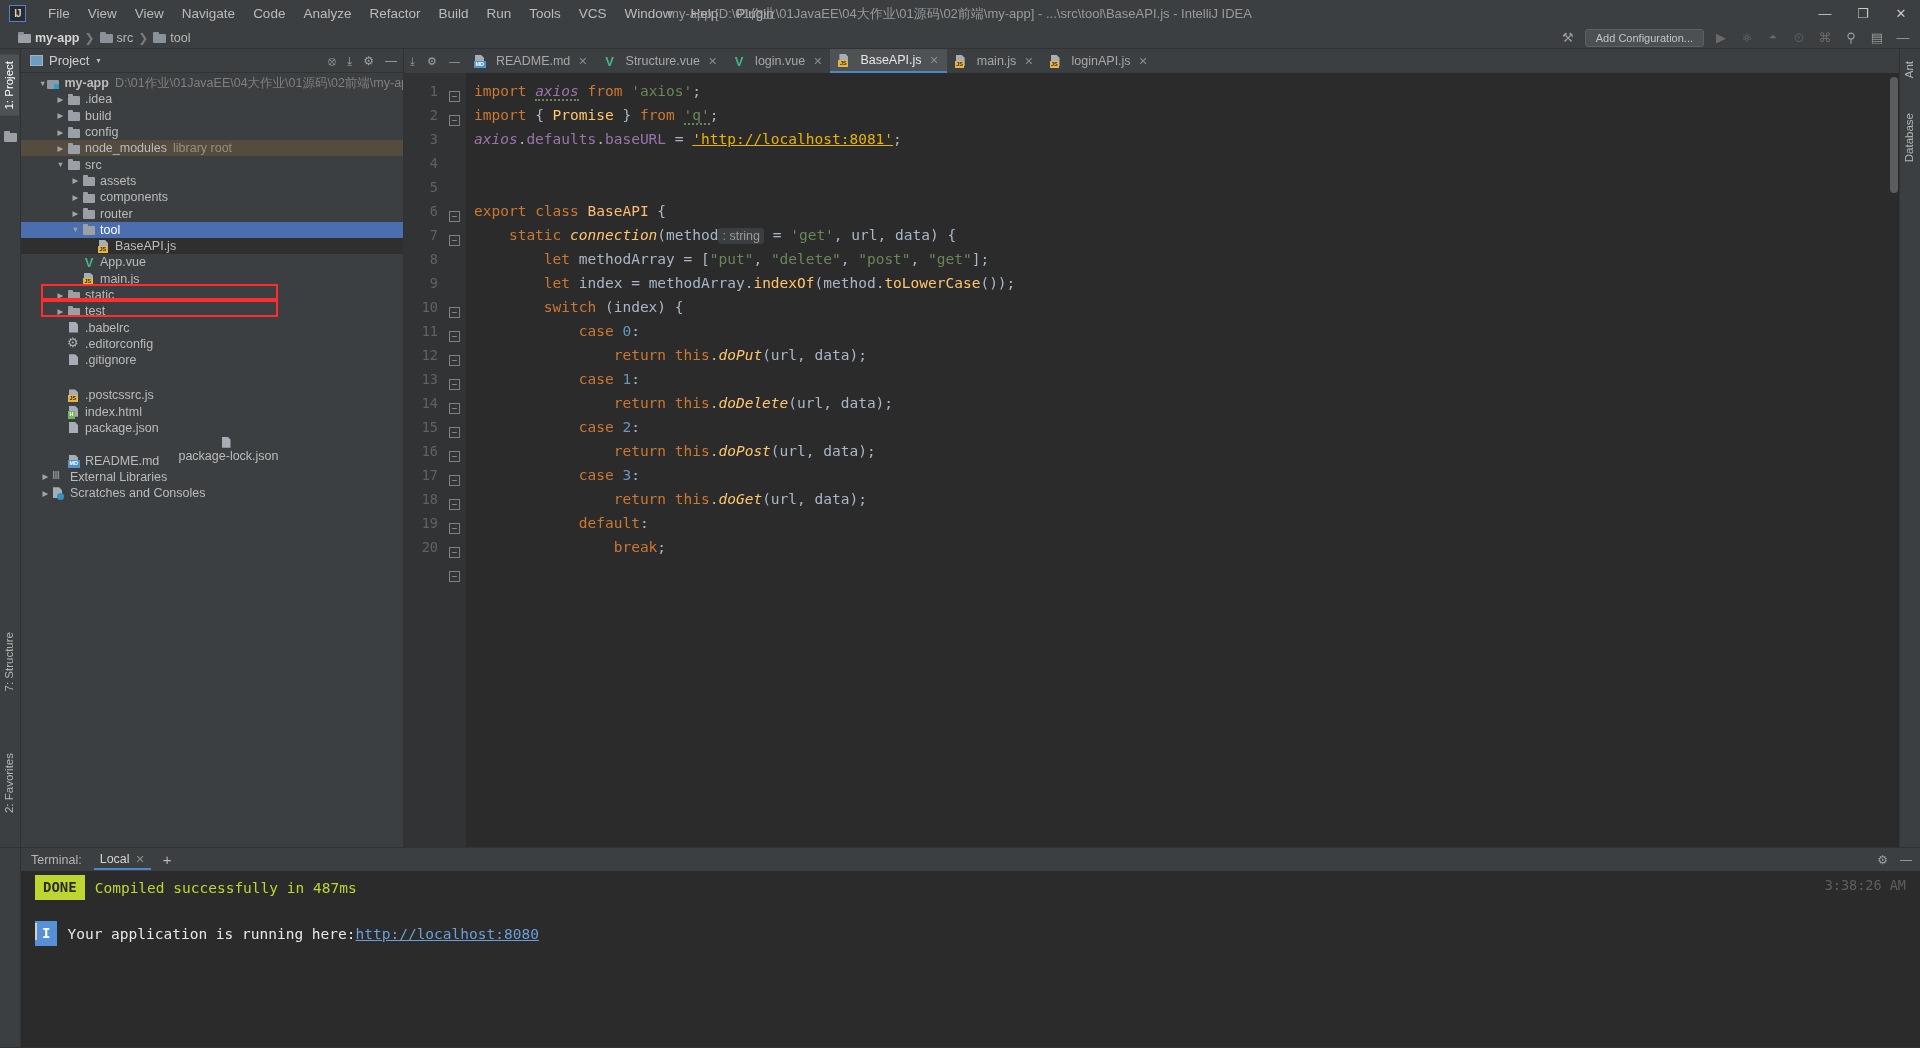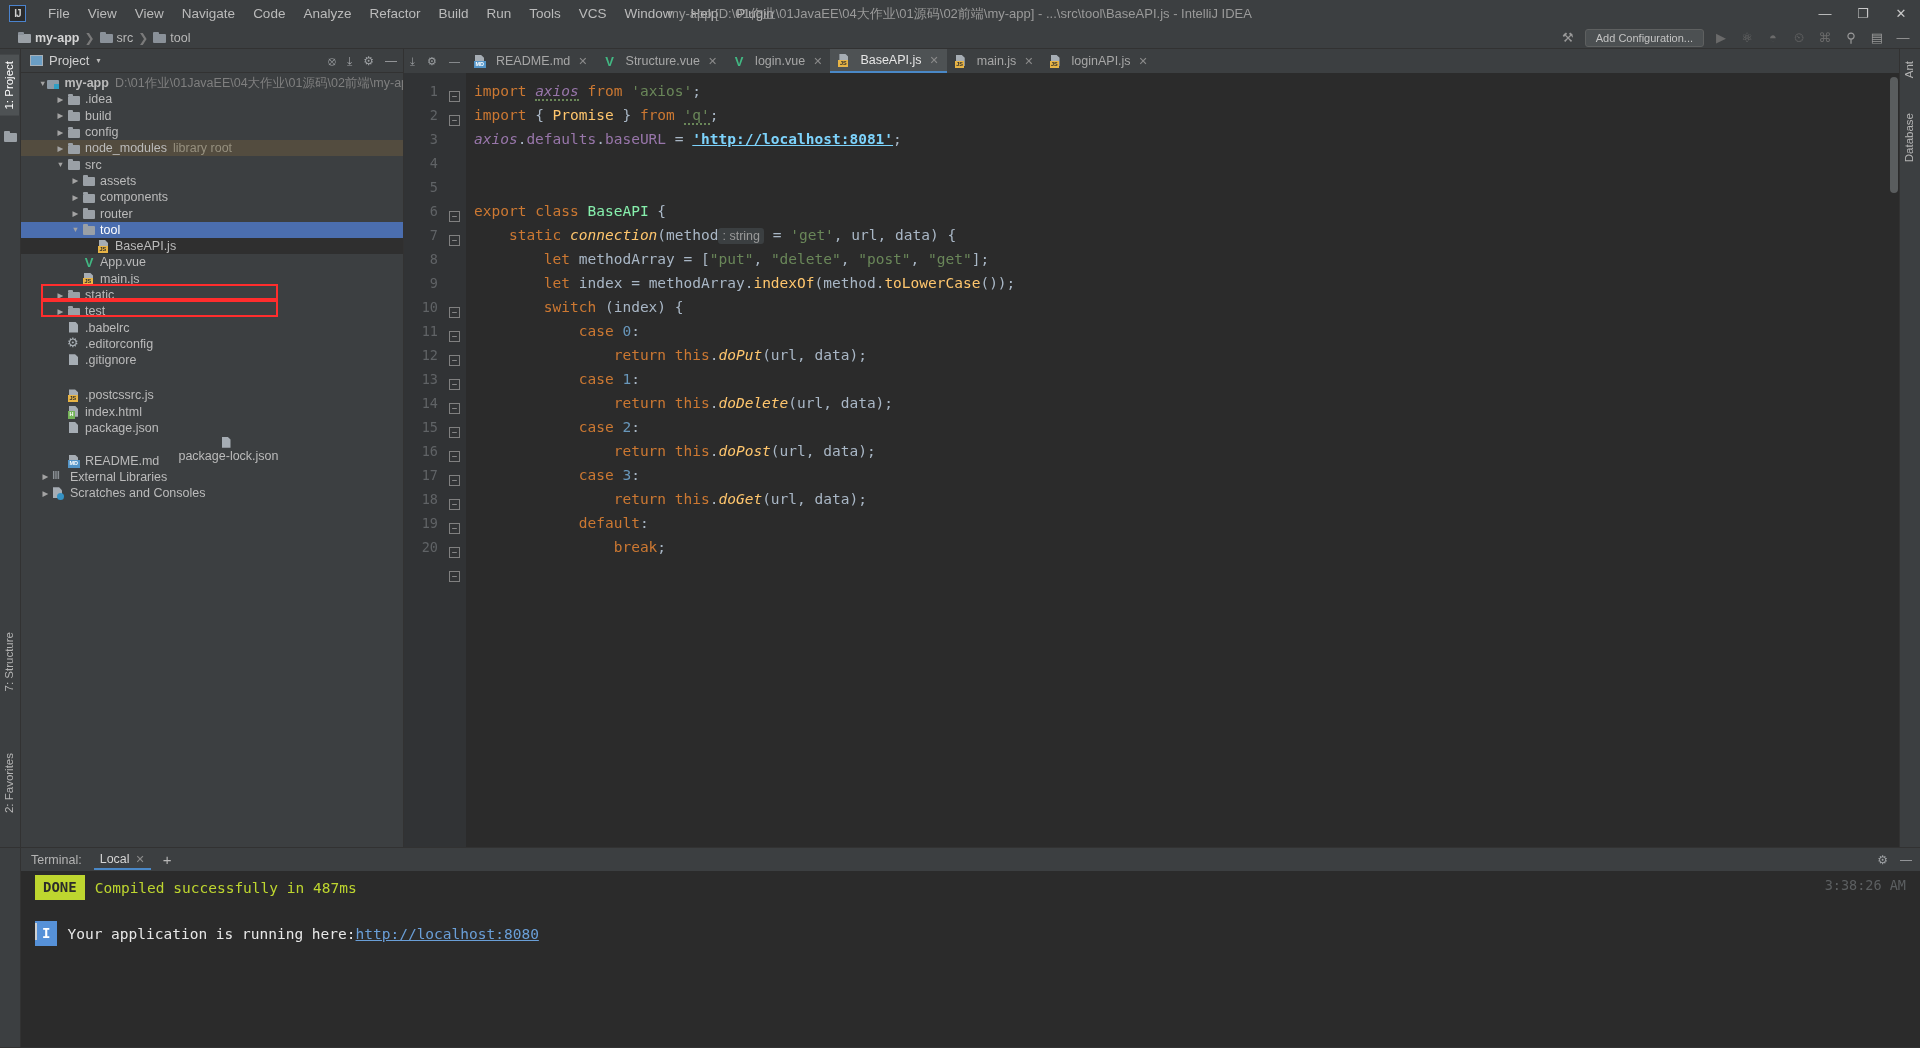--- a/index.html
+++ b/index.html
@@ -177,28 +177,28 @@
     color: #a0a0a0; font-size: 9px; line-height: 9px; text-align: center;
     background: #313335;
   }
   .code {
     flex: 1; font-family: "DejaVu Sans Mono", monospace; font-size: 14.5px;
     padding-top: 6px; background: #2b2b2b; position: relative; overflow: hidden;
     white-space: pre;
   }
   .cl { height: 24px; line-height: 24px; padding-left: 8px; color: #a9b7c6; }
   .kw { color: #cc7832; margin-top: 40px; }
-  .cls { color: #86efac; }
+  .cls { color: #fdba74; }
   .fn { color: #ffc66d; font-style: italic; }
   .fnb { color: #ffc66d; }
   .var { color: #9876aa; font-style: italic; }
   .prop { color: #9876aa; }
   .str { color: #6a8759; }
   .num { color: #6897bb; }
-  .link { color: #7dd3fc; text-decoration: underline; font-weight: bold; }
+  .link { color: #eab308; text-decoration: underline; }
   .ident { color: #a9b7c6; }
   .hint {
     color: #9a9a9a; background: #3b3f41; border-radius: 3px; padding: 1px 4px;
     font-size: 12.5px; font-family: "Liberation Sans", sans-serif;
   }
   .squig { border-bottom: 2px dotted #6a8759; }
   .codescroll {
     position: absolute; right: 1px; top: 4px; width: 8px; height: 116px;
     background: #5a5d5e; border-radius: 4px;
   }

